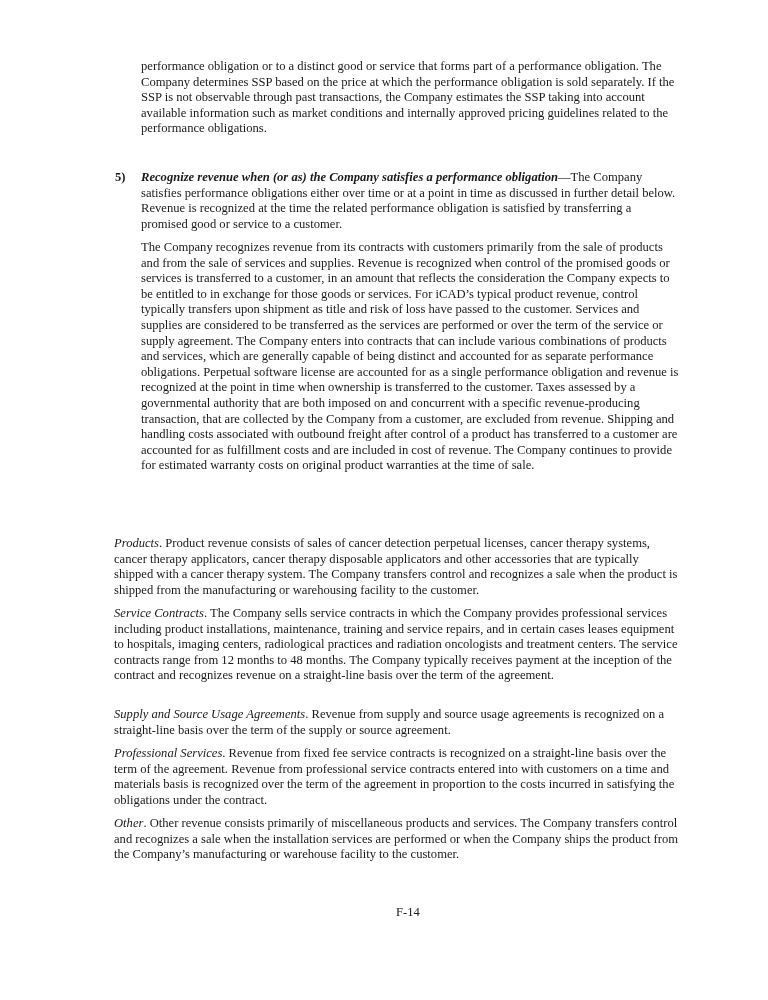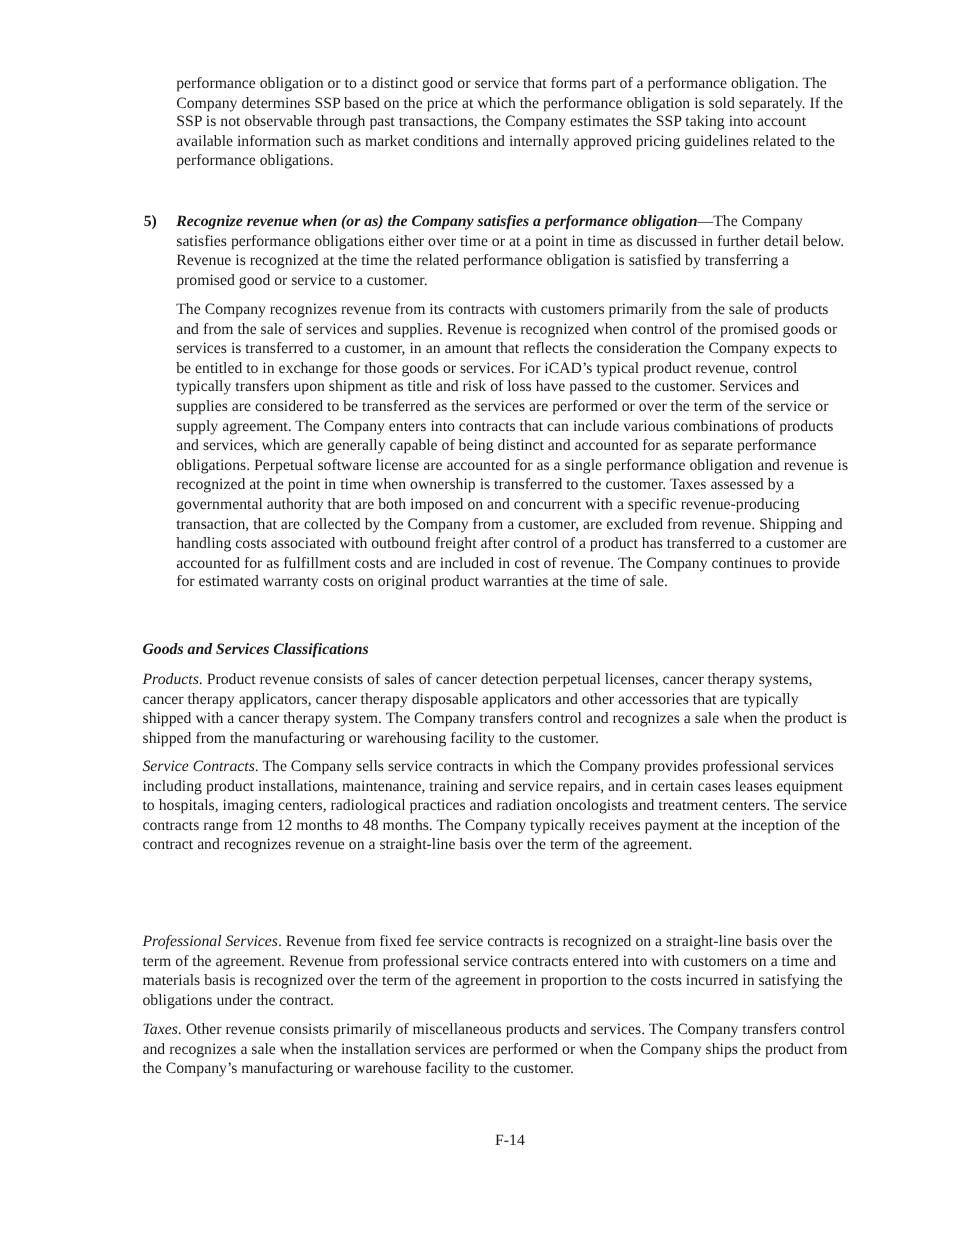--- a/index.html
+++ b/index.html
@@ -63,26 +63,26 @@
 
 <div class="page">
 
   <p class="block indent" style="top:59px;">performance obligation or to a distinct good or service that forms part of a performance obligation. The Company determines SSP based on the price at which the performance obligation is sold separately. If the SSP is not observable through past transactions, the Company estimates the SSP taking into account available information such as market conditions and internally approved pricing guidelines related to the performance obligations.</p>
 
   <span class="item-num" style="top:170px;">5)</span>
   <p class="block indent" style="top:170px;"><span class="bold">Recognize revenue when (or as) the Company satisfies a performance obligation</span><span>—The Company satisfies performance obligations either over time or at a point in time as discussed in further detail below. Revenue is recognized at the time the related performance obligation is satisfied by transferring a promised good or service to a customer.</span></p>
 
   <p class="block indent" style="top:240px;">The Company recognizes revenue from its contracts with customers primarily from the sale of products and from the sale of services and supplies. Revenue is recognized when control of the promised goods or services is transferred to a customer, in an amount that reflects the consideration the Company expects to be entitled to in exchange for those goods or services. For iCAD’s typical product revenue, control typically transfers upon shipment as title and risk of loss have passed to the customer. Services and supplies are considered to be transferred as the services are performed or over the term of the service or supply agreement. The Company enters into contracts that can include various combinations of products and services, which are generally capable of being distinct and accounted for as separate performance obligations. Perpetual software license are accounted for as a single performance obligation and revenue is recognized at the point in time when ownership is transferred to the customer. Taxes assessed by a governmental authority that are both imposed on and concurrent with a specific revenue-producing transaction, that are collected by the Company from a customer, are excluded from revenue. Shipping and handling costs associated with outbound freight after control of a product has transferred to a customer are accounted for as fulfillment costs and are included in cost of revenue. The Company continues to provide for estimated warranty costs on original product warranties at the time of sale.</p>
 
-  <p class="block full heading" style="top:512px;">Goods and Services Classifications</p>
 
   <p class="block full" style="top:536px;"><span class="ital">Products</span><span>. Product revenue consists of sales of cancer detection perpetual licenses, cancer therapy systems, cancer therapy applicators, cancer therapy disposable applicators and other accessories that are typically shipped with a cancer therapy system. The Company transfers control and recognizes a sale when the product is shipped from the manufacturing or warehousing facility to the customer.</span></p>
 
   <p class="block full" style="top:606px;"><span class="ital">Service Contracts</span><span>. The Company sells service contracts in which the Company provides professional services including product installations, maintenance, training and service repairs, and in certain cases leases equipment to hospitals, imaging centers, radiological practices and radiation oncologists and treatment centers. The service contracts range from 12 months to 48 months. The Company typically receives payment at the inception of the contract and recognizes revenue on a straight-line basis over the term of the agreement.</span></p>
 
+  <p class="block full" style="top:707px;"><span class="ital">Supply and Source Usage Agreements</span><span>. Revenue from supply and source usage agreements is recognized on a straight-line basis over the term of the supply or source agreement.</span></p>
 
   <p class="block full" style="top:746px;"><span class="ital">Professional Services</span><span>. Revenue from fixed fee service contracts is recognized on a straight-line basis over the term of the agreement. Revenue from professional service contracts entered into with customers on a time and materials basis is recognized over the term of the agreement in proportion to the costs incurred in satisfying the obligations under the contract.</span></p>
 
-  <p class="block full" style="top:816px;"><span class="ital">Taxes</span><span>. Other revenue consists primarily of miscellaneous products and services. The Company transfers control and recognizes a sale when the installation services are performed or when the Company ships the product from the Company’s manufacturing or warehouse facility to the customer.</span></p>
+  <p class="block full" style="top:816px;"><span class="ital">Other</span><span>. Other revenue consists primarily of miscellaneous products and services. The Company transfers control and recognizes a sale when the installation services are performed or when the Company ships the product from the Company’s manufacturing or warehouse facility to the customer.</span></p>
 
   <div class="footer">F-14</div>
 
 </div>
 
 </body></html>

